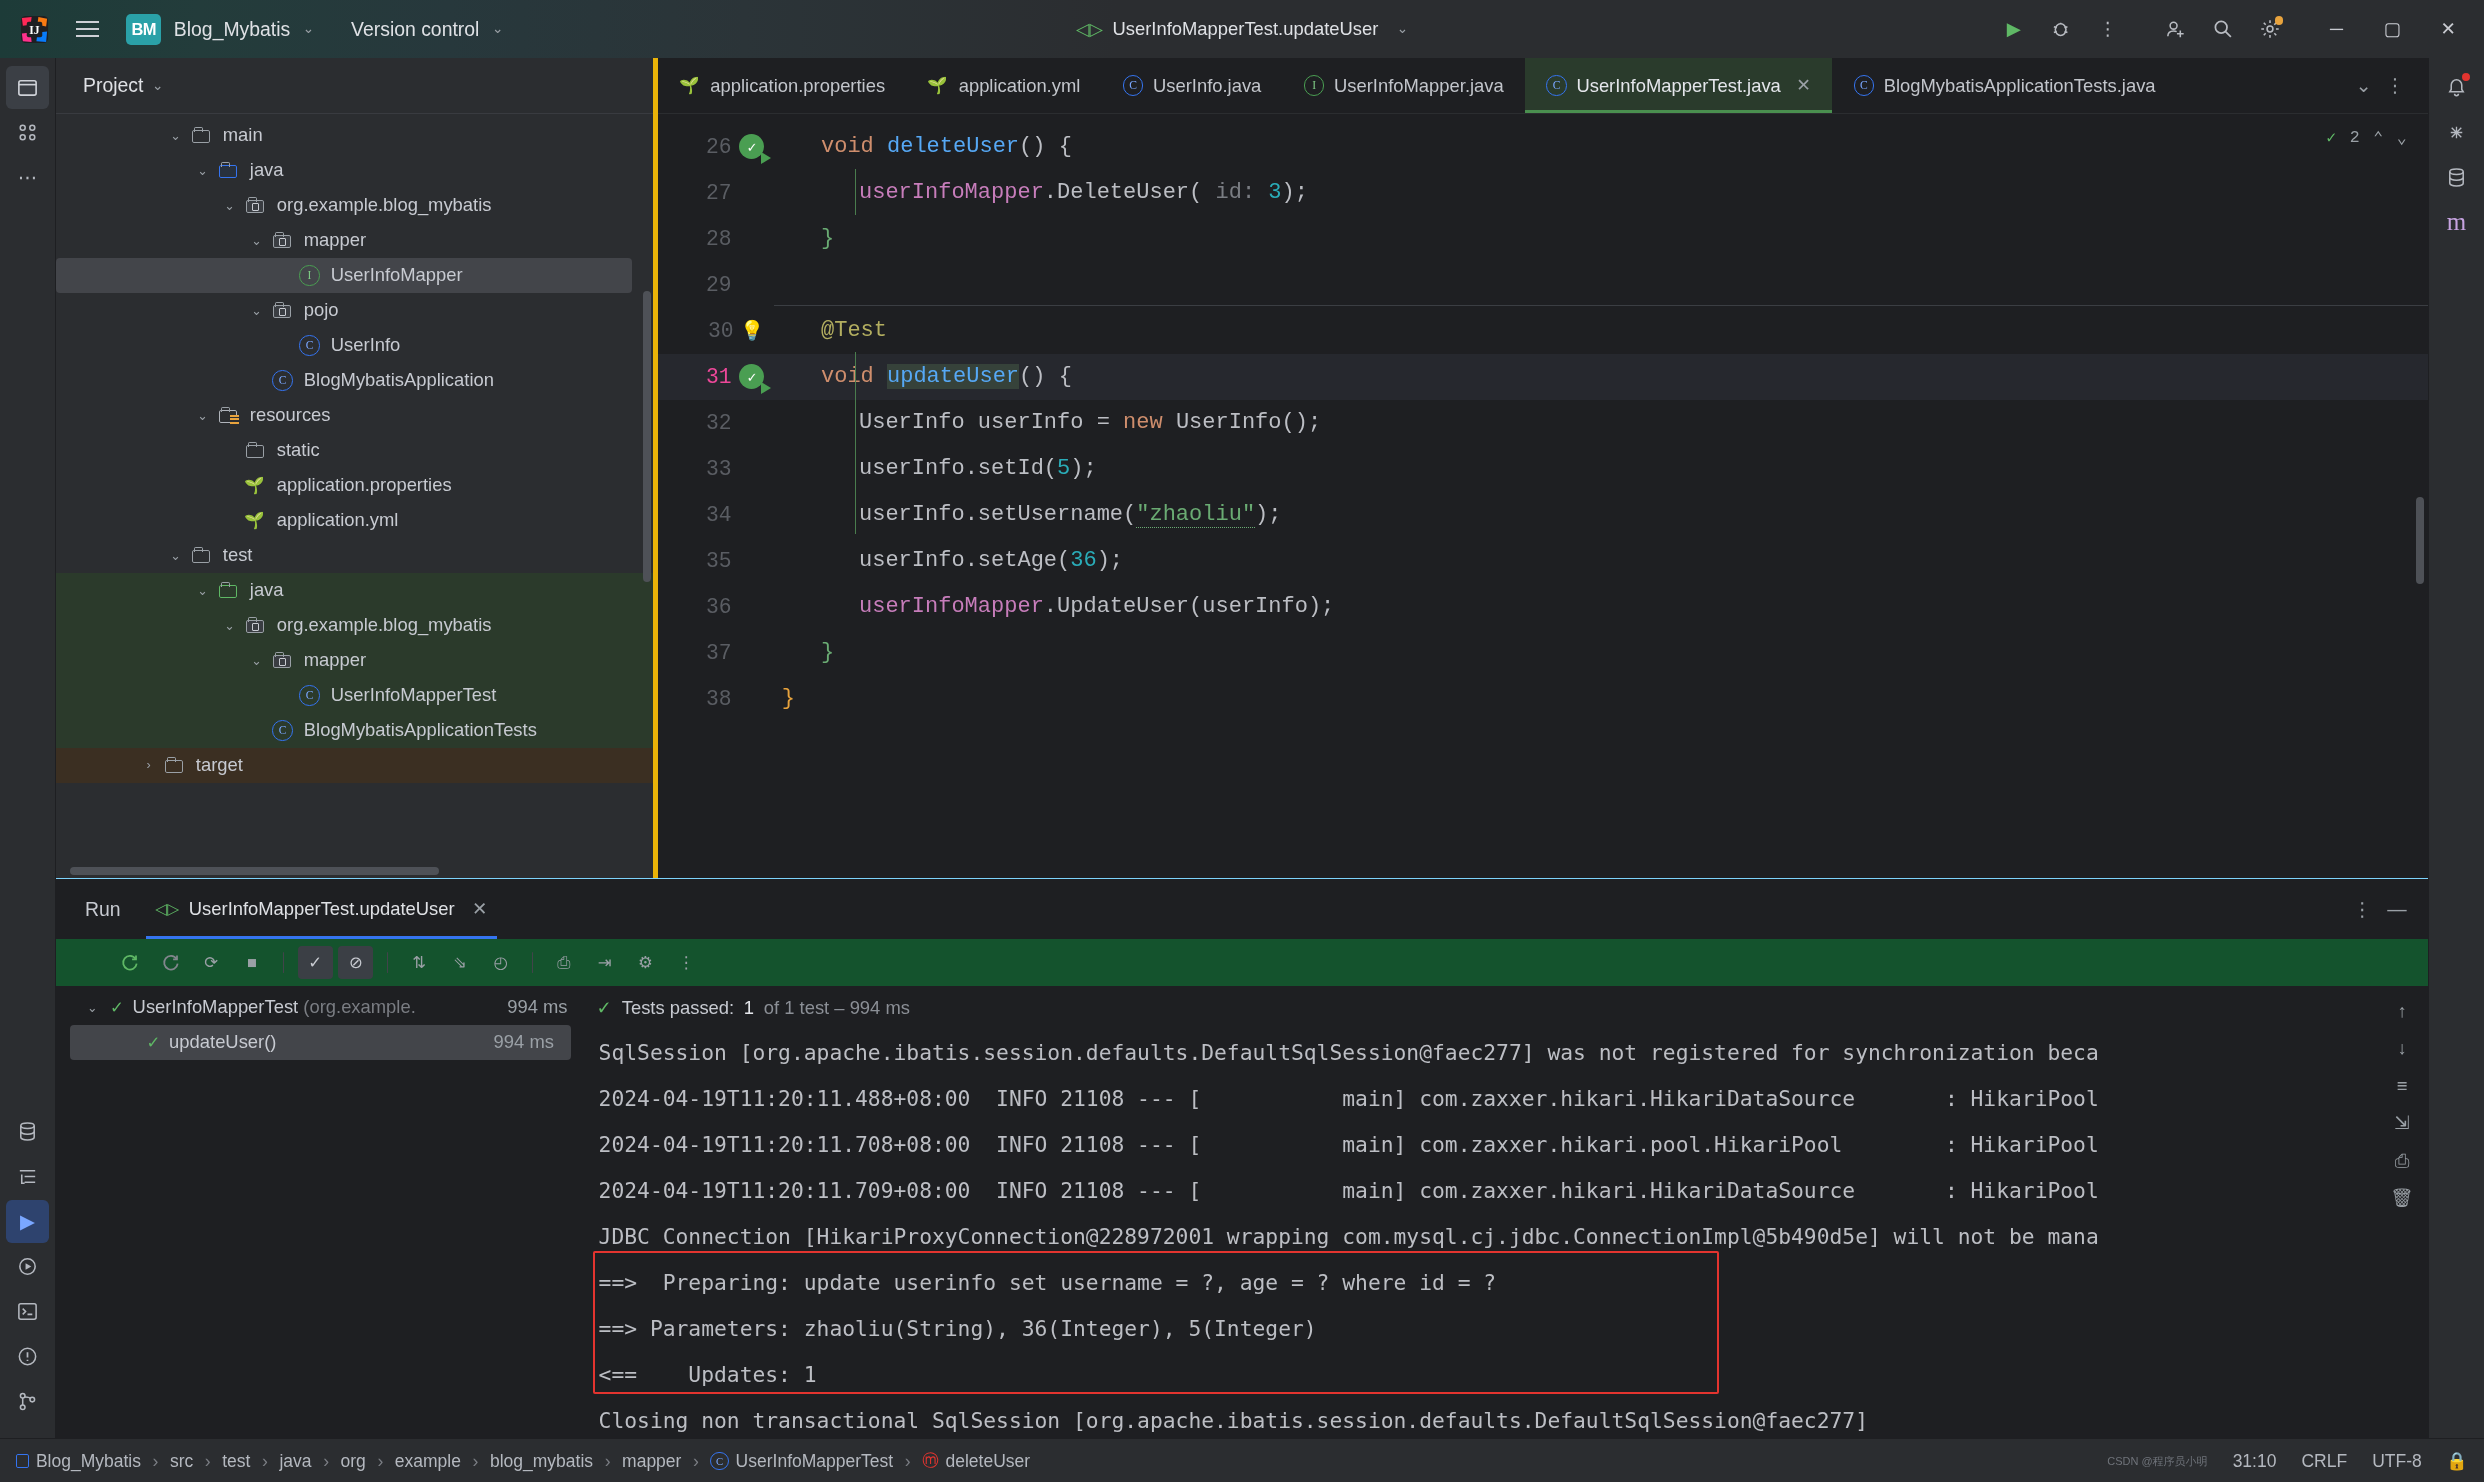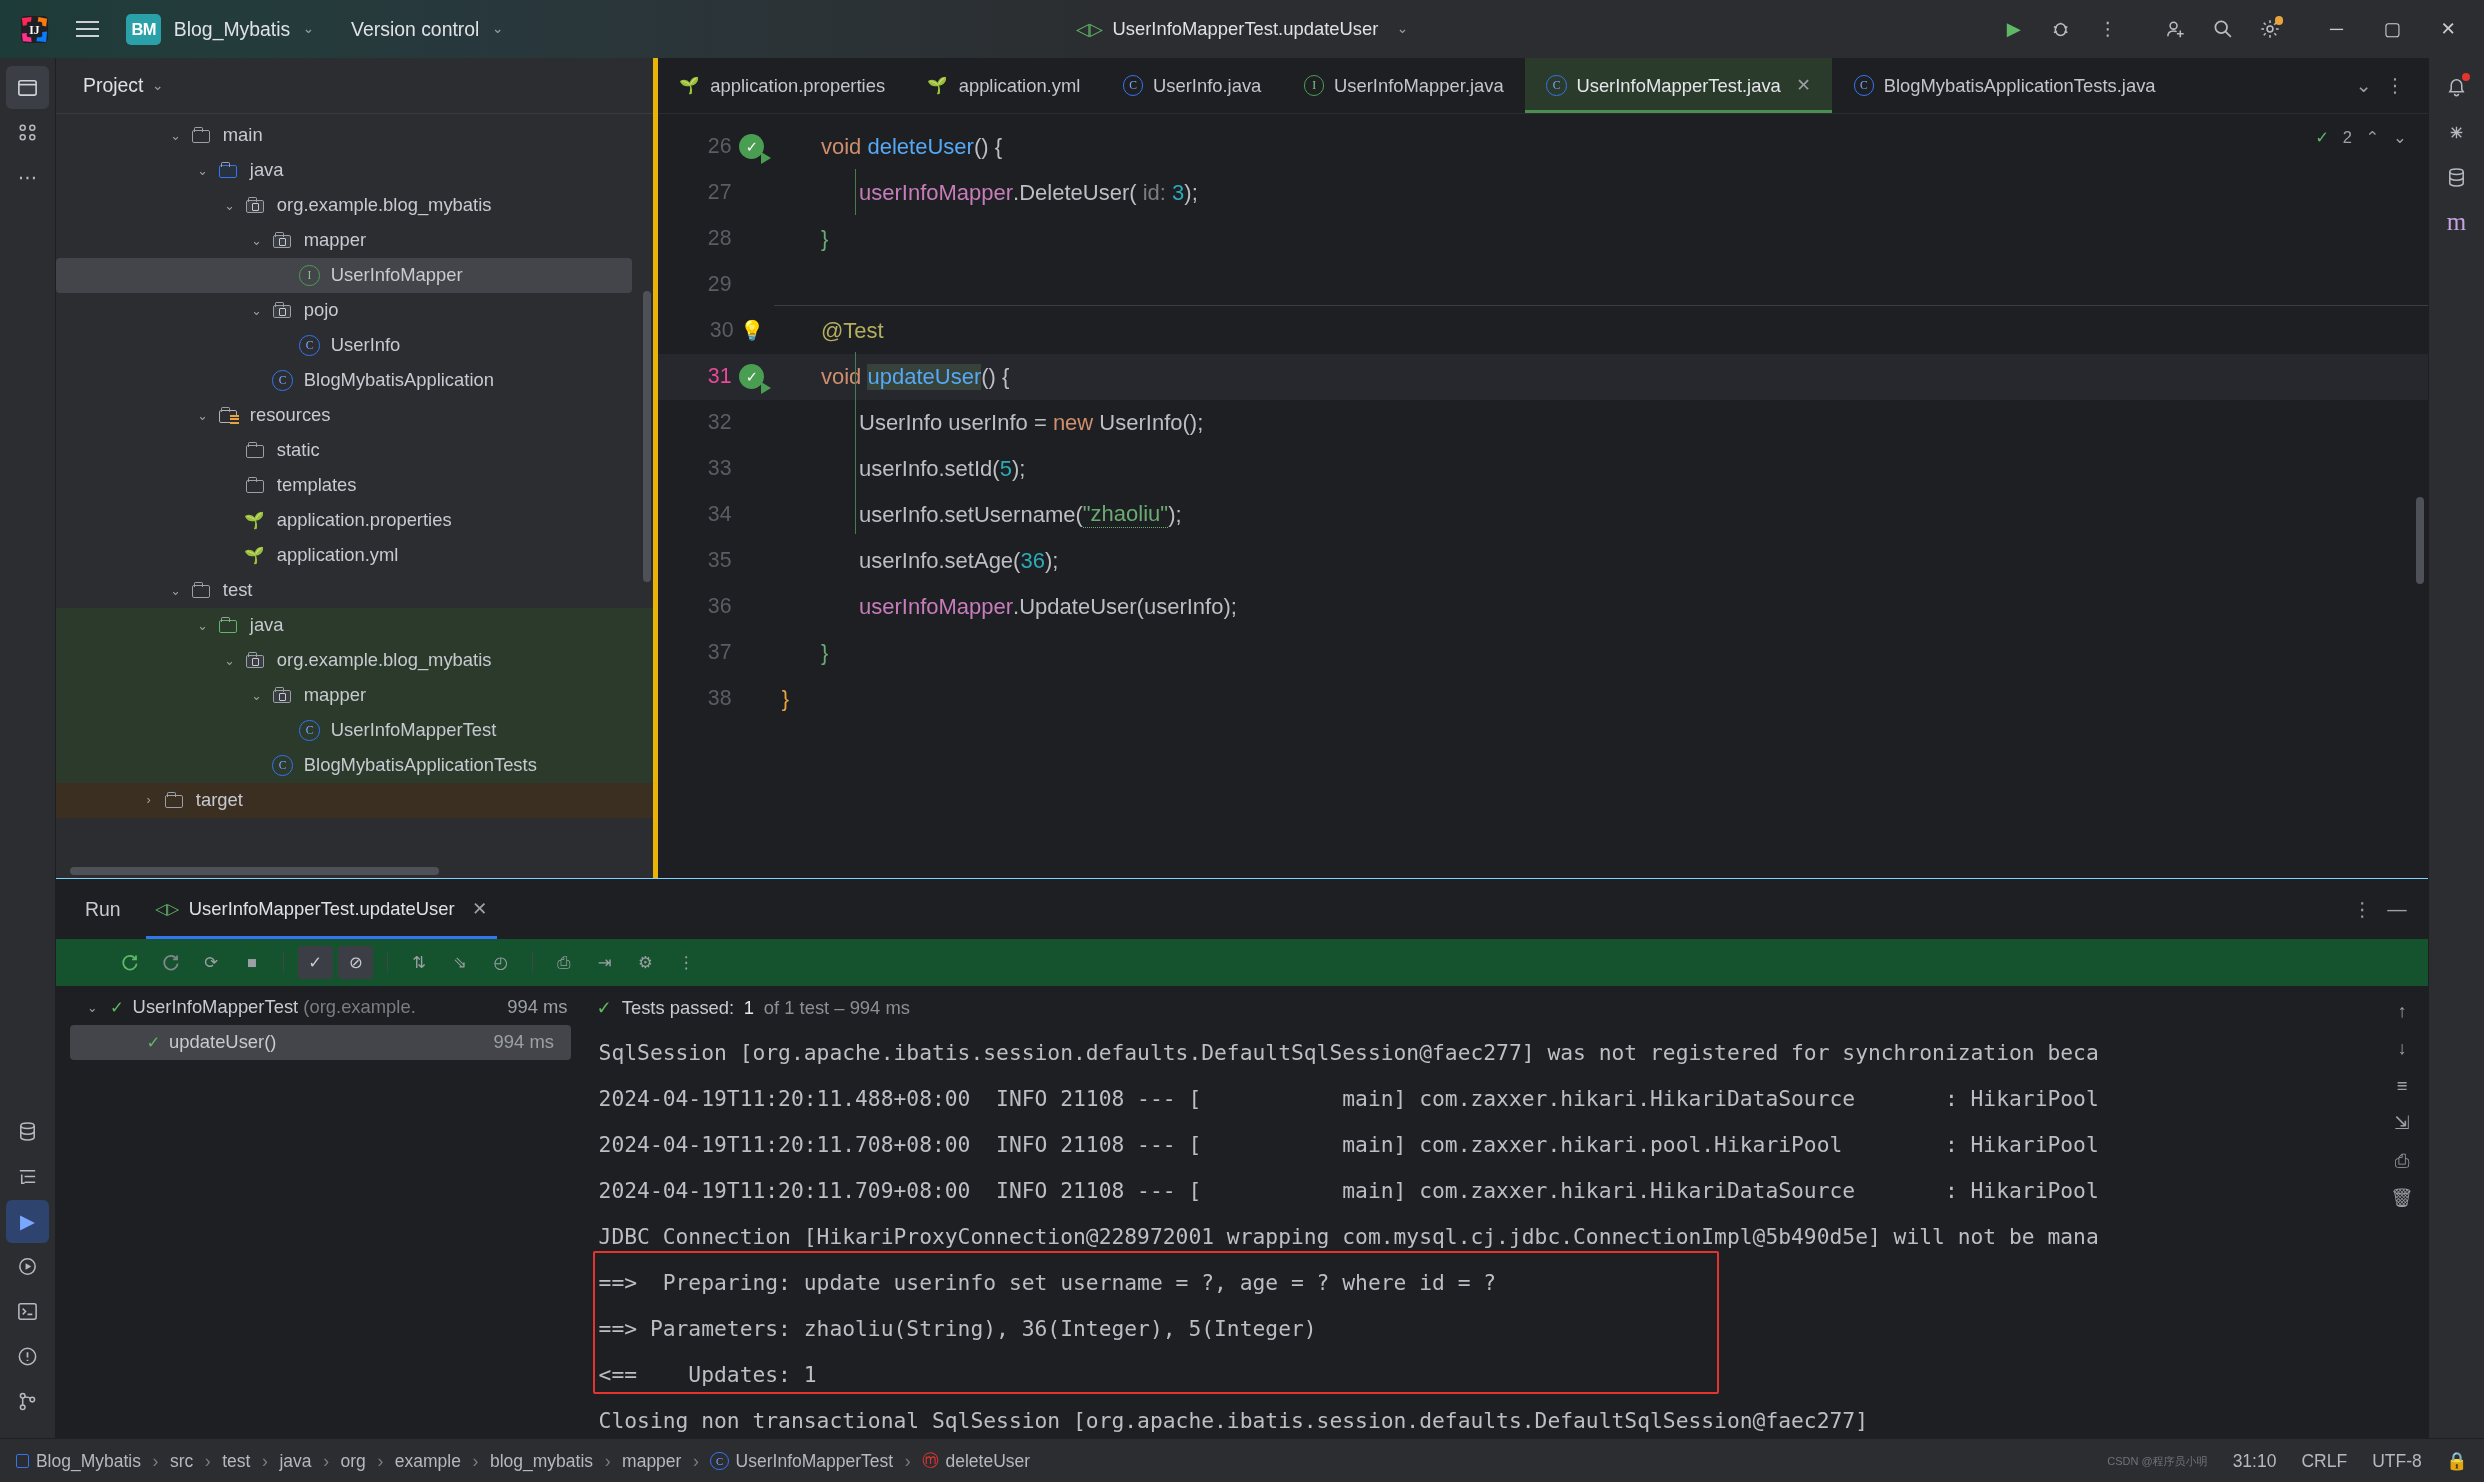--- a/index.html
+++ b/index.html
@@ -129,21 +129,21 @@
   }
   .tab {
     display:flex; align-items:center; gap:9.7px; padding: 0 21.3px; font-size: 18.4px; color:#c2c5cb;
     white-space:nowrap; cursor:pointer; position:relative;
   }
   .tab.active { background:#2a3b2c; color:#e4e6eb; }
   .tab.active:after { content:''; position:absolute; left:0; right:0; bottom:0; height:2.9px; background:#4a8f4f; }
   .tab .x { font-size: 17.5px; color:#9aa0a6; margin-left: 5.8px; }
   .tabbar-right { margin-left:auto; display:flex; align-items:center; gap:3.9px; padding-right:13.6px; color:#9aa0a6;}
 
-  .code-wrap { flex:1 1 auto; display:flex; position:relative; overflow:hidden; font-family:Liberation Sans, sans-serif; }
+  .code-wrap { flex:1 1 auto; display:flex; position:relative; overflow:hidden; font-family:Liberation Mono, monospace; }
   .gutter {
     width: 116px; flex:0 0 116px; background:#1e1f22; padding-top: 9.7px; position:relative;
   }
   .gline { height: 46px; display:flex; align-items:center; justify-content:flex-end; gap:7.8px; padding-right:9.7px; }
   .gnum { color:#5a5d63; font-size: 21.3px; }
   .gline.cur .gnum { color:#ec4899; }
   .gline.cur { background:#26282e; }
   .grun {
     width:25px; height:25px; border-radius:50%; background:#4a9e52; position:relative;
     display:flex; align-items:center; justify-content:center; color:#fff; font-size:14.6px;
@@ -447,30 +447,20 @@
               </div>
               <div class="row">
                 <span style="width:161px"></span>
                 <span class="tw"></span>
                 <span class="ico">
                   <span class="folder">
                     <i></i>
                   </span>
                 </span>
                 <span>static</span>
-              </div>
-              <div class="row">
-                <span style="width:161px"></span>
-                <span class="tw"></span>
-                <span class="ico">
-                  <span class="folder">
-                    <i></i>
-                  </span>
-                </span>
-                <span>templates</span>
               </div>
               <div class="row">
                 <span style="width:161px"></span>
                 <span class="tw"></span>
                 <span class="ico">
                   <span class="spring-icon">🌱</span>
                 </span>
                 <span>application.properties</span>
               </div>
               <div class="row">

